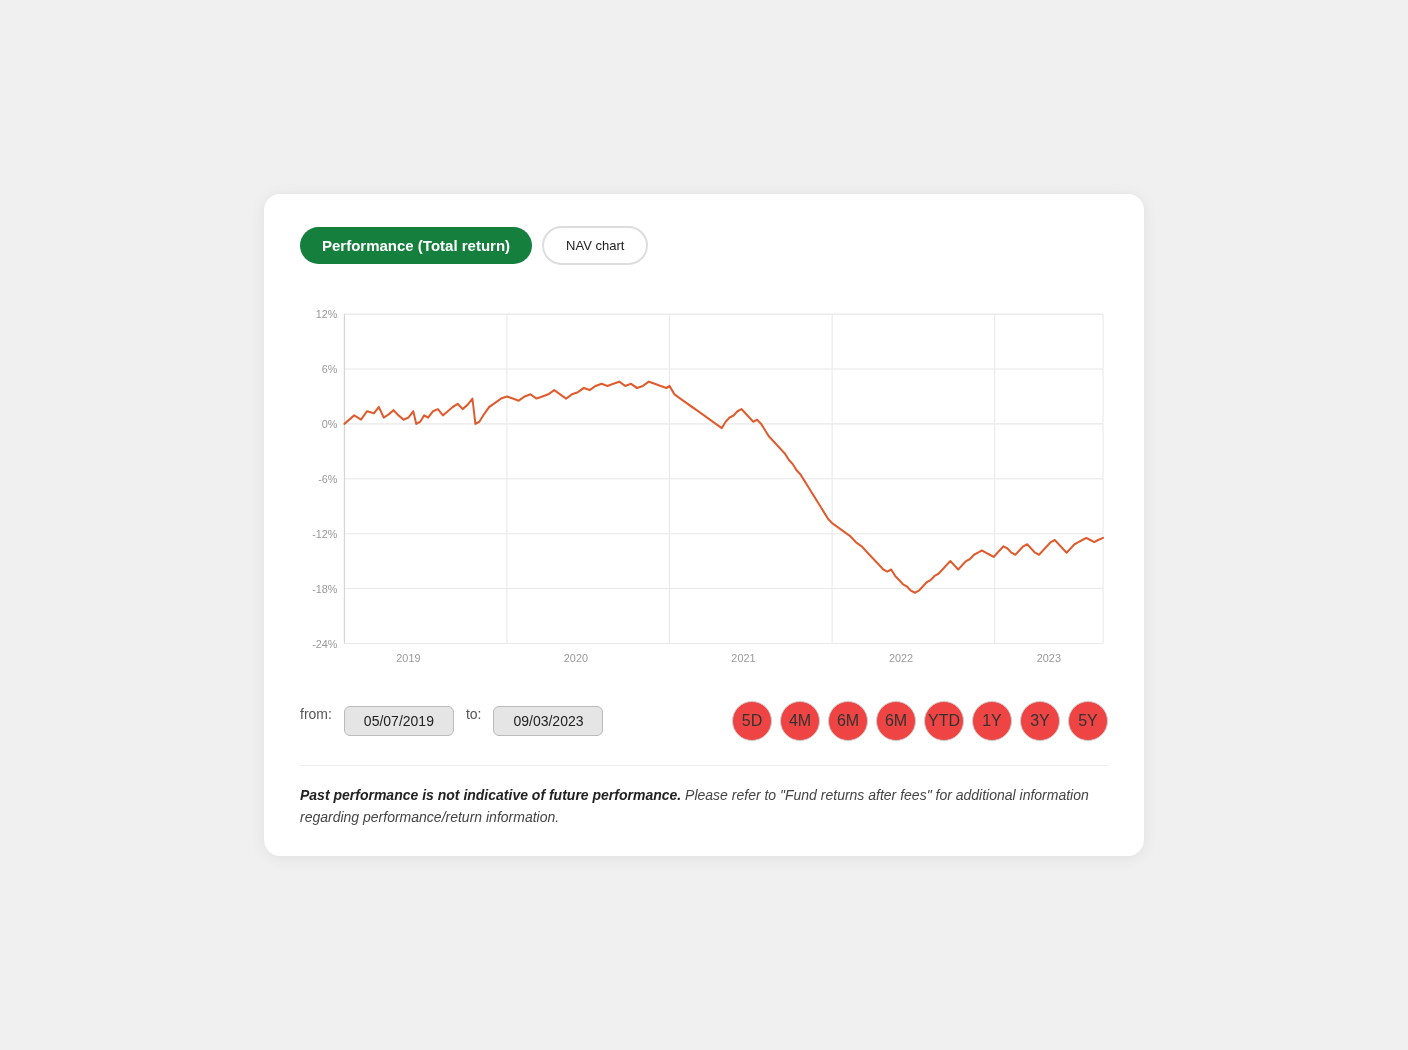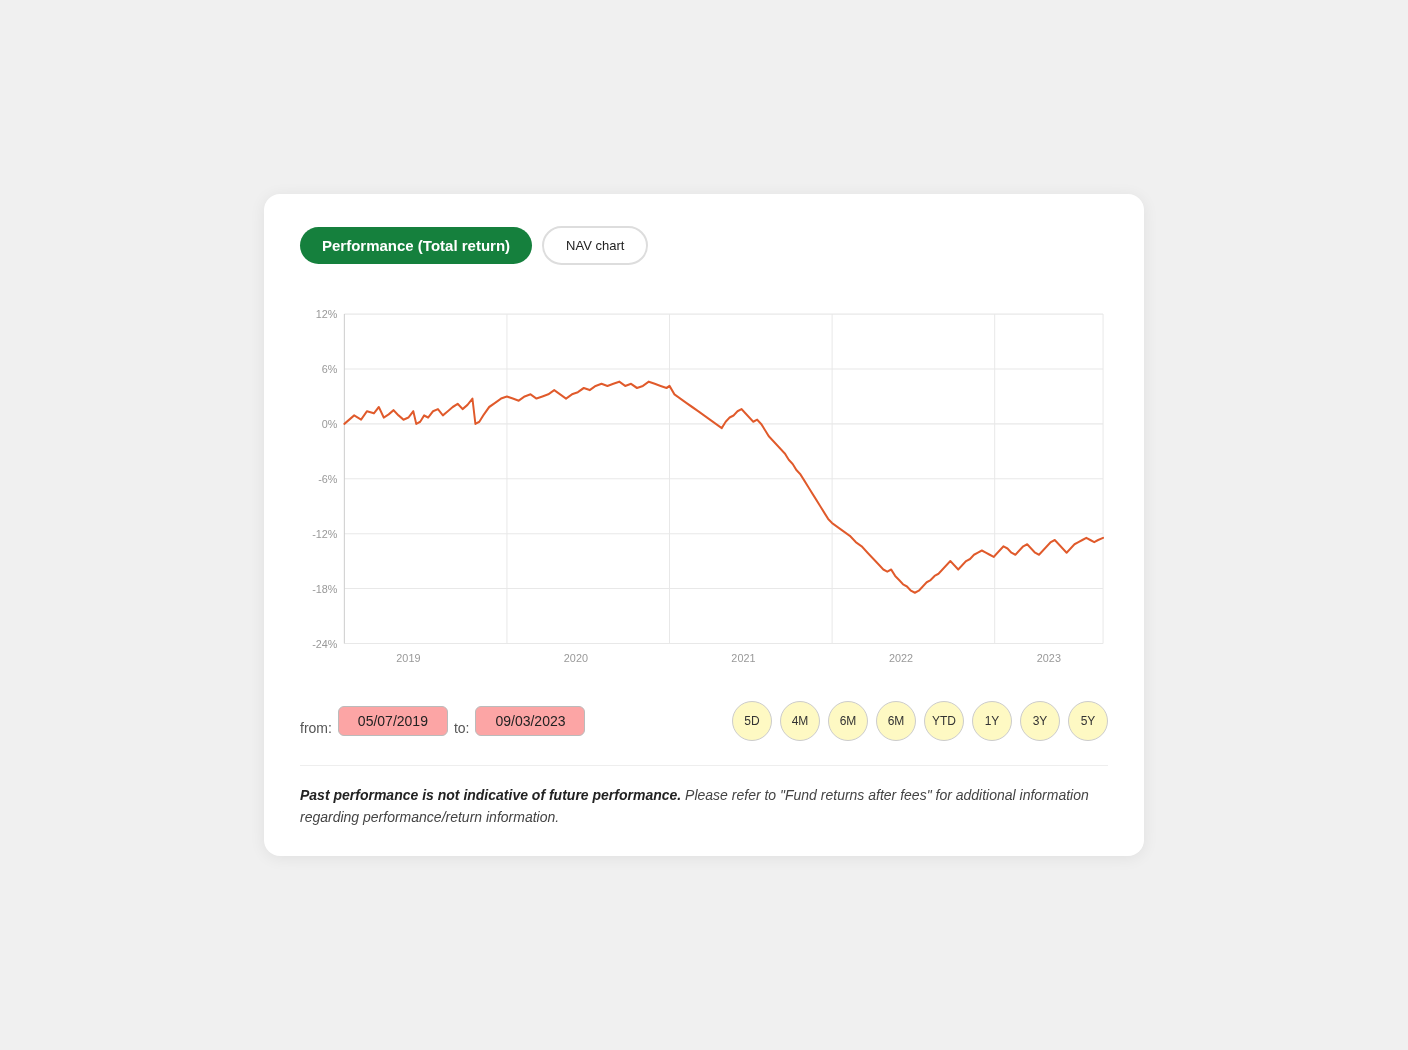--- a/index.html
+++ b/index.html
@@ -56,51 +56,51 @@
     }
     .controls-row {
       display: flex;
       align-items: center;
       justify-content: space-between;
       margin-bottom: 24px;
       padding-top: 4px;
     }
     .date-range {
       display: flex;
-      align-items: flex-end;
-      gap: 6px;
+      align-items: flex-start;
+      gap: 12px;
       font-size: 14px;
       color: #555;
     }
     .date-input {
       border: 1.5px solid #bbb;
       border-radius: 6px;
       padding: 6px 12px;
       font-size: 14px;
       color: #222;
-      background: #fca5a5;
+      background: #e5e5e5;
       width: 110px;
       text-align: center;
     }
     .period-buttons {
       display: flex;
       gap: 8px;
     }
     .period-btn {
       border: 1.5px solid #ccc;
       border-radius: 50%;
       width: 40px;
       height: 40px;
       display: flex;
       align-items: center;
       justify-content: center;
-      font-size: 12px;
+      font-size: 16px;
       font-weight: 500;
       color: #333;
-      background: #fef9c3;
+      background: #ef4444;
       cursor: pointer;
     }
     .disclaimer {
       font-size: 14px;
       color: #444;
       line-height: 1.6;
       border-top: 1px solid #eee;
       padding-top: 18px;
       font-style: italic;
     }

